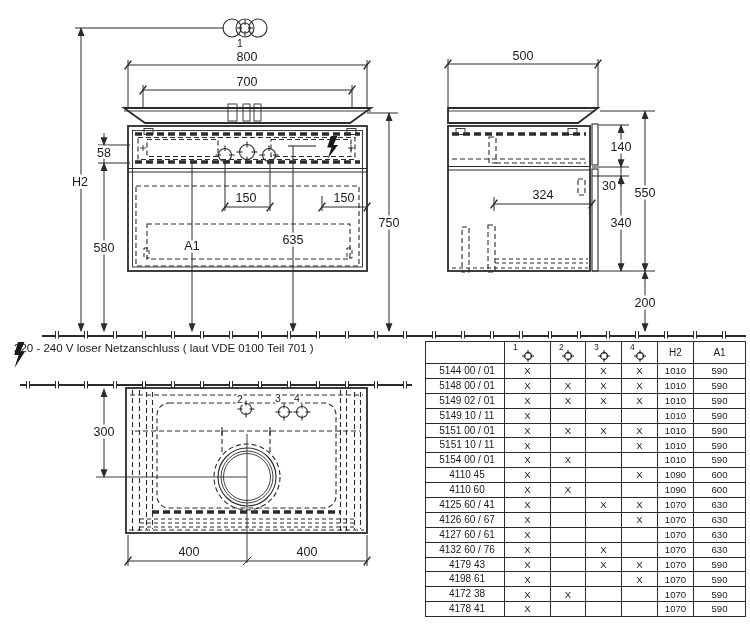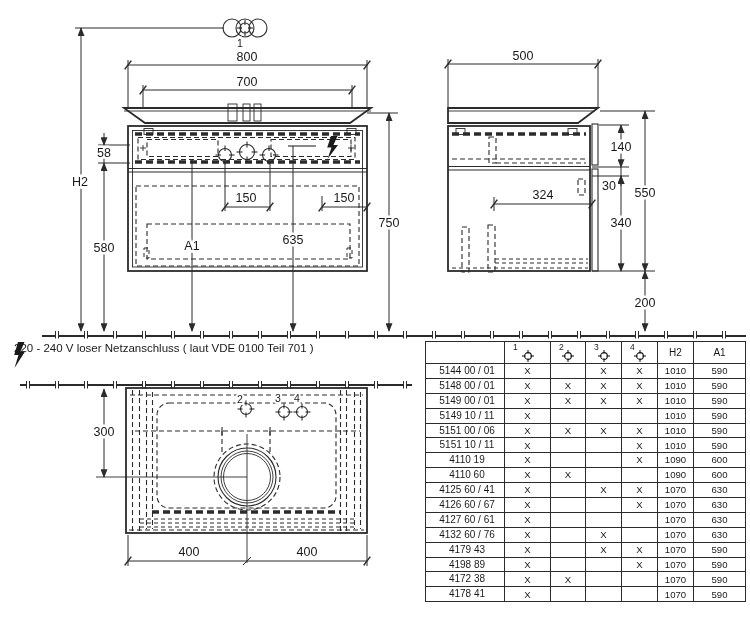--- a/index.html
+++ b/index.html
@@ -420,57 +420,66 @@
           <tr>
             <td class="art">5148 00 / 01</td>
             <td>X</td>
             <td>X</td>
             <td>X</td>
             <td>X</td>
             <td>1010</td>
             <td>590</td>
           </tr>
           <tr>
-            <td class="art">5149 00 / 01</td>
+            <td class="art">5149 02 / 01</td>
             <td>X</td>
             <td>X</td>
             <td>X</td>
             <td>X</td>
             <td>1010</td>
             <td>590</td>
           </tr>
           <tr>
             <td class="art">5149 10 / 11</td>
             <td>X</td>
             <td></td>
             <td></td>
             <td></td>
             <td>1010</td>
             <td>590</td>
           </tr>
           <tr>
-            <td class="art">5151 00 / 06</td>
+            <td class="art">5151 00 / 01</td>
             <td>X</td>
             <td>X</td>
             <td>X</td>
             <td>X</td>
             <td>1010</td>
             <td>590</td>
           </tr>
           <tr>
             <td class="art">5151 10 / 11</td>
             <td>X</td>
             <td></td>
             <td></td>
             <td>X</td>
             <td>1010</td>
             <td>590</td>
           </tr>
           <tr>
-            <td class="art">4110 19</td>
+            <td class="art">5154 00 / 01</td>
+            <td>X</td>
+            <td>X</td>
+            <td></td>
+            <td></td>
+            <td>1010</td>
+            <td>590</td>
+          </tr>
+          <tr>
+            <td class="art">4110 45</td>
             <td>X</td>
             <td></td>
             <td></td>
             <td>X</td>
             <td>1090</td>
             <td>600</td>
           </tr>
           <tr>
             <td class="art">4110 60</td>
             <td>X</td>
@@ -519,21 +528,21 @@
           <tr>
             <td class="art">4179 43</td>
             <td>X</td>
             <td></td>
             <td>X</td>
             <td>X</td>
             <td>1070</td>
             <td>590</td>
           </tr>
           <tr>
-            <td class="art">4198 89</td>
+            <td class="art">4198 61</td>
             <td>X</td>
             <td></td>
             <td></td>
             <td>X</td>
             <td>1070</td>
             <td>590</td>
           </tr>
           <tr>
             <td class="art">4172 38</td>
             <td>X</td>

